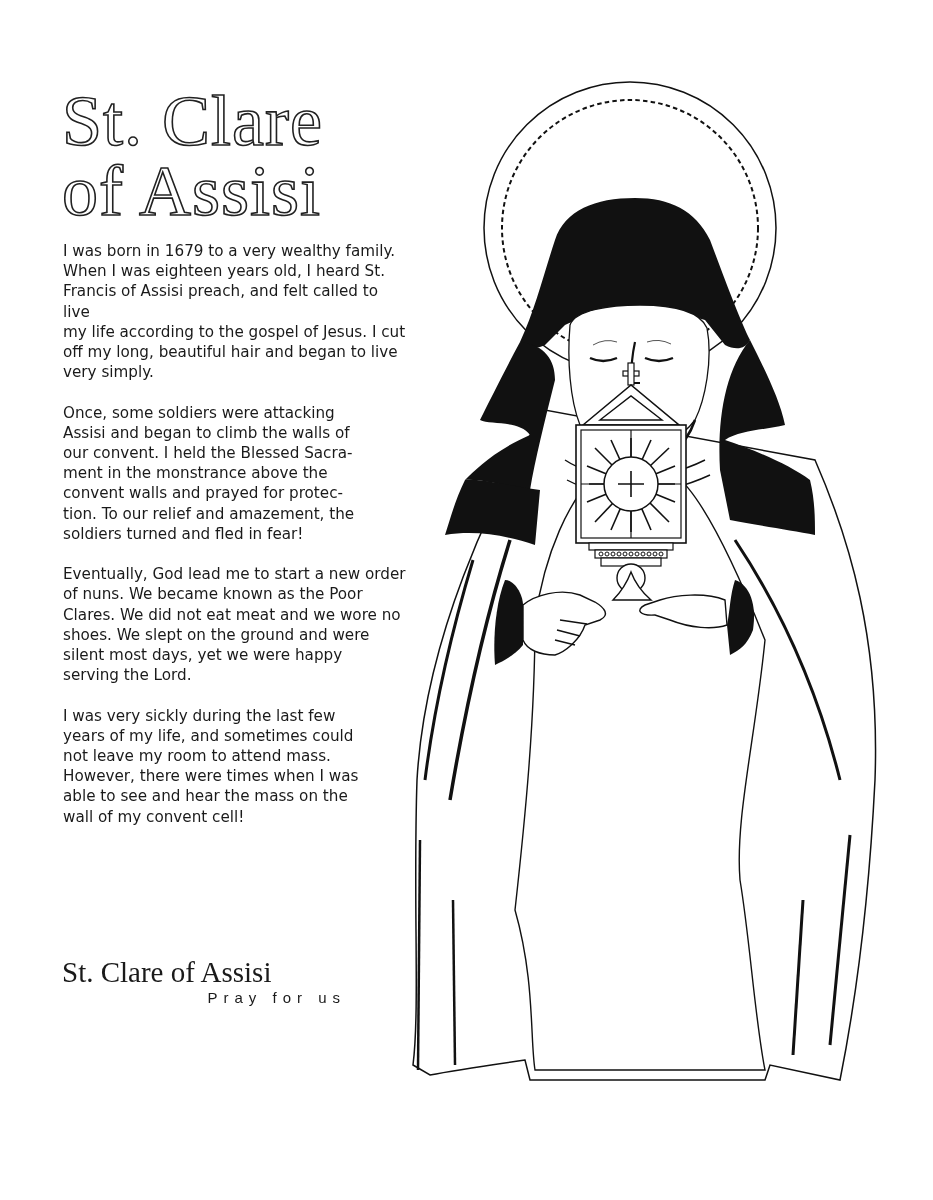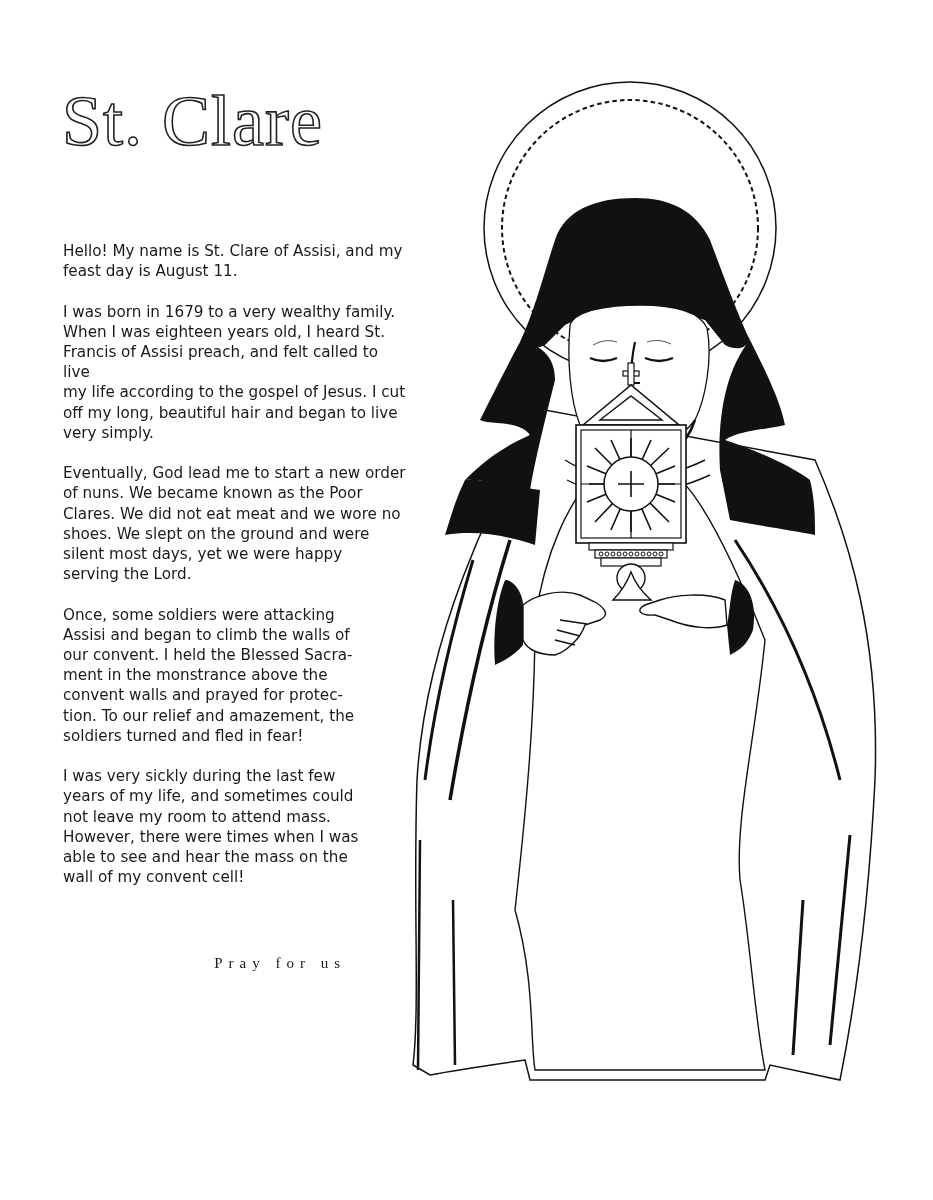--- a/index.html
+++ b/index.html
@@ -13,64 +13,64 @@
     letter-spacing: 1px; margin: 0;
   }
   .title span { display: block; }
   .body-text {
     position: absolute; left: 63px; top: 241px; width: 345px;
     font-family: "DejaVu Sans", sans-serif; font-size: 15.2px; line-height: 20.2px; color: #1a1a1a;
   }
   .body-text p { margin: 0 0 20.2px 0; white-space: pre-line; }
   .signature { position: absolute; left: 62px; top: 955px; width: 280px; text-align: right; }
   .sig-name { font-family: "Liberation Serif", "DejaVu Serif", serif; font-size: 29px; line-height: 34px; color: #1a1a1a; text-align: left; display:block; }
-  .sig-pray { font-family: Liberation Serif, serif; font-size: 15px; letter-spacing: 6px; color: #1a1a1a; display:block; margin-top: 0px; margin-right: -4px; }
+  .sig-pray { font-family: Liberation Sans, sans-serif; font-size: 15px; letter-spacing: 6px; color: #1a1a1a; display:block; margin-top: 0px; margin-right: -4px; }
   .website { position: absolute; left: 432px; top: 1110px; font-family: "DejaVu Sans", sans-serif; font-size: 15px; letter-spacing: 7.6px; color: #1a1a1a; }
   .illustration { position: absolute; left: 395px; top: 80px; width: 500px; height: 1030px; }
 </style>
 </head>
 <body>
 
 <div class="page">
 
   <h1 class="title">
     <span>St. Clare</span>
+    <span>of Assisi</span>
   </h1>
 
   <div class="body-text">
-    <p>Hello! My name is St. Clare of Assisi, and my
-feast day is August 11.</p>
     <p>I was born in 1679 to a very wealthy family.
 When I was eighteen years old, I heard St.
 Francis of Assisi preach, and felt called to live
 my life according to the gospel of Jesus. I cut
 off my long, beautiful hair and began to live
 very simply.</p>
-    <p>Eventually, God lead me to start a new order
-of nuns. We became known as the Poor
-Clares. We did not eat meat and we wore no
-shoes. We slept on the ground and were
-silent most days, yet we were happy
-serving the Lord.</p>
     <p>Once, some soldiers were attacking
 Assisi and began to climb the walls of
 our convent. I held the Blessed Sacra-
 ment in the monstrance above the
 convent walls and prayed for protec-
 tion. To our relief and amazement, the
 soldiers turned and fled in fear!</p>
+    <p>Eventually, God lead me to start a new order
+of nuns. We became known as the Poor
+Clares. We did not eat meat and we wore no
+shoes. We slept on the ground and were
+silent most days, yet we were happy
+serving the Lord.</p>
     <p>I was very sickly during the last few
 years of my life, and sometimes could
 not leave my room to attend mass.
 However, there were times when I was
 able to see and hear the mass on the
 wall of my convent cell!</p>
   </div>
 
   <div class="signature">
+    <span class="sig-name">St. Clare of Assisi</span>
     <span class="sig-pray">Pray for us</span>
   </div>
 
   <div class="illustration">
     <svg width="500" height="1030" viewBox="0 0 500 1030" xmlns="http://www.w3.org/2000/svg">
 
       <g>
         <circle cx="235" cy="148" r="146" fill="none" stroke="#111" stroke-width="1.5"></circle>
         <circle cx="235" cy="148" r="128" fill="none" stroke="#111" stroke-width="2" stroke-dasharray="4.5 3.2"></circle>
       </g>

